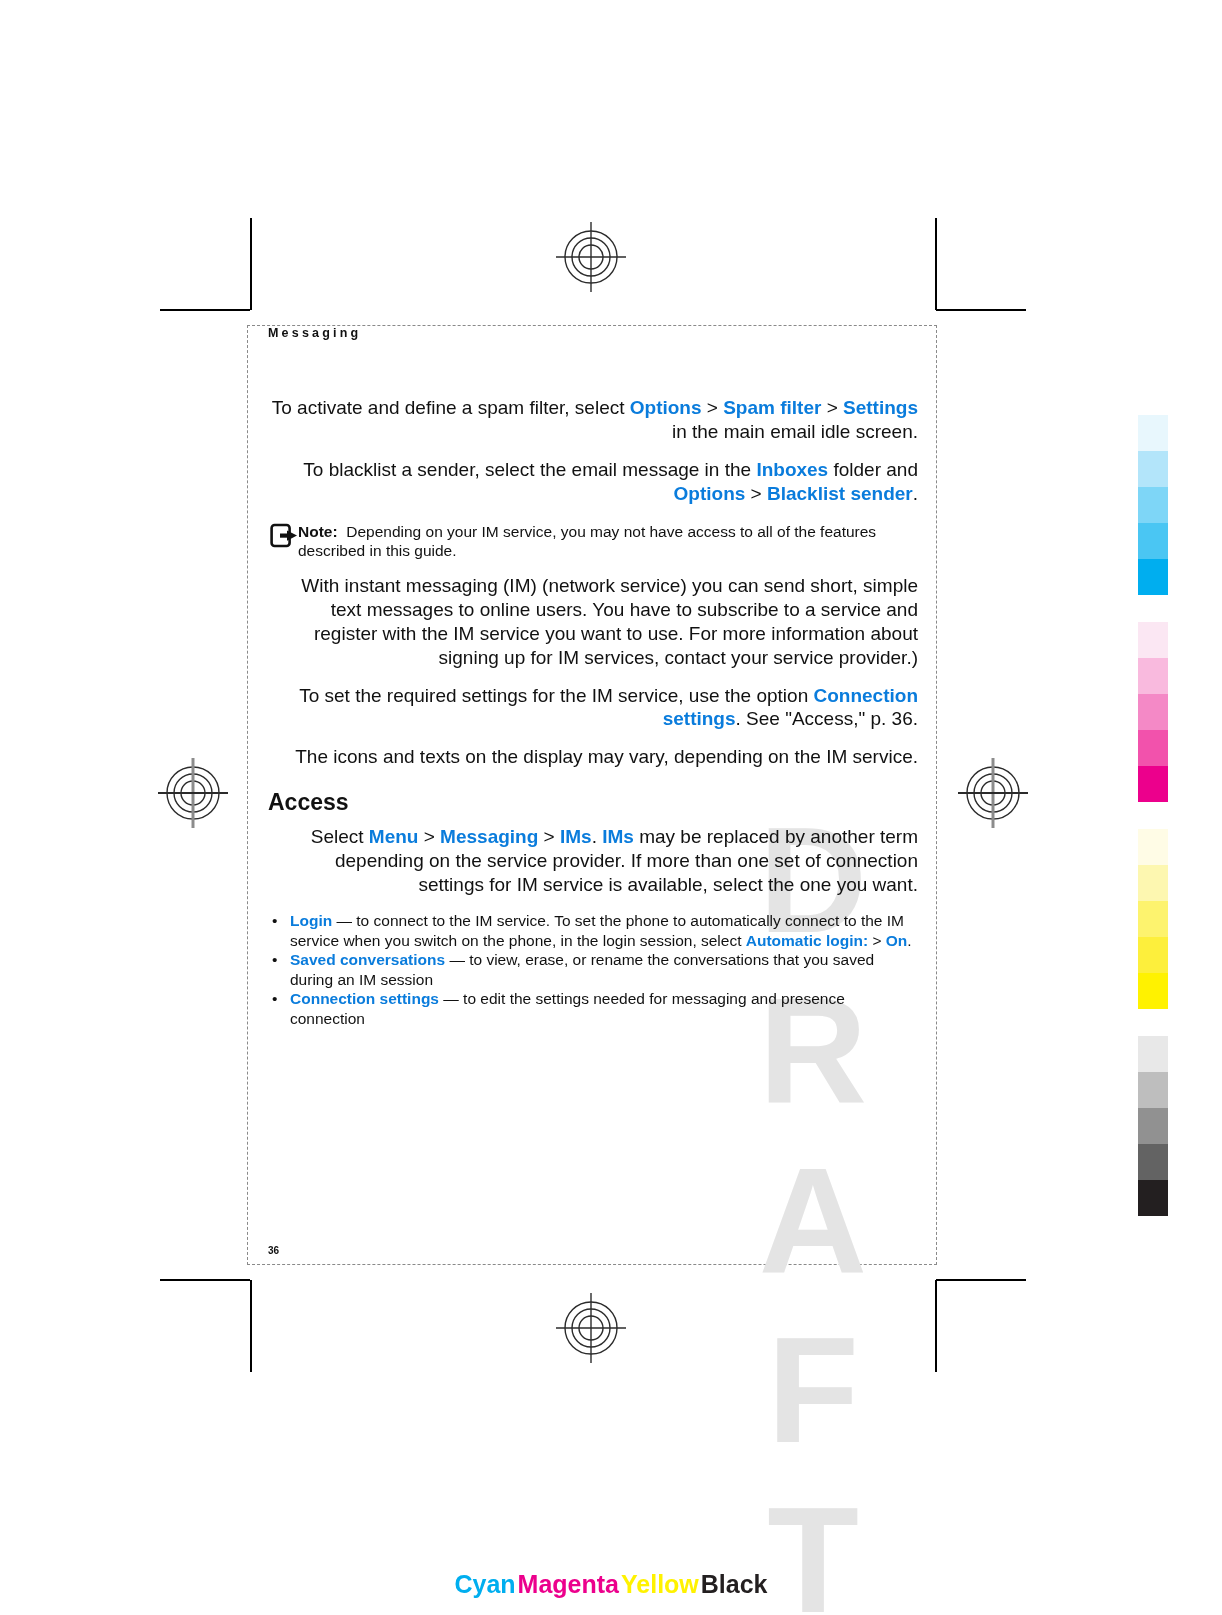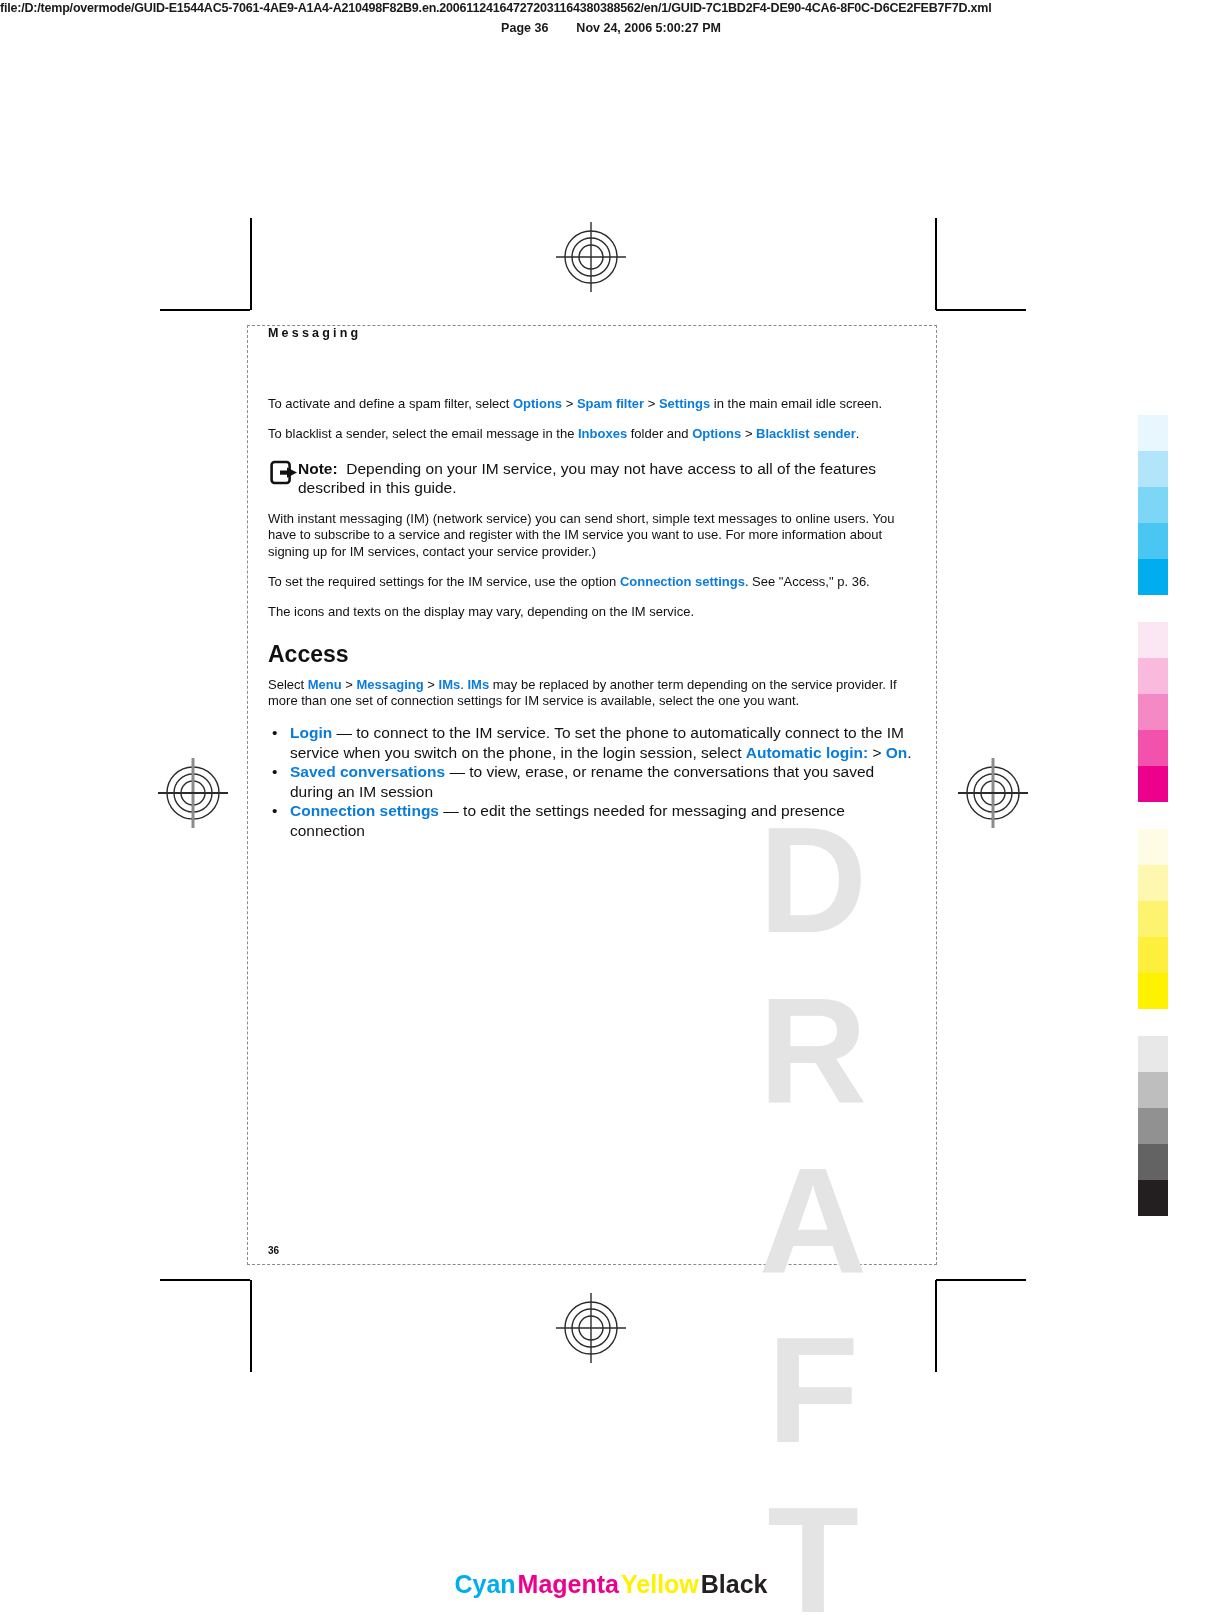--- a/index.html
+++ b/index.html
@@ -115,24 +115,25 @@
 
   #body-col {
     position: absolute;
     left: 20px;
     top: 70px;
     width: 650px;
   }
 
   p.para {
     margin: 0 0 14px 0;
-    font-size: 13px;
+    font-size: 19px;
     line-height: 1.26;
     color: #111111;
     font-family: "Liberation Sans", sans-serif;
+    text-align: right;
   }
   .kw {
     color: #0a7cdc;
     font-weight: bold;
   }
   .sep { color: #111111; }
 
   
   h2.section-head {
     margin: 18px 0 12px 0;
@@ -235,24 +236,20 @@
     font-weight: bold;
     letter-spacing: 0px;
     white-space: nowrap;
   }
   #cmyk-legend span { padding: 0 1px; }
 </style>
 </head>
 <body>
 
 <div id="viewer-header">
-  <div id="file-url">file:/D:/temp/overmode/GUID-E1544AC5-7061-4AE9-A1A4-A210498F82B9.en.200611241647272031164380388562/en/1/GUID-7C1BD2F4-DE90-4CA6-8F0C-D6CE2FEB7F7D.xml</div>
-  <div id="header-meta">
-    <span class="page-label">Page 36</span><span>Nov 24, 2006 5:00:27 PM</span>
-  </div>
 </div>
 
 <div id="sheet">
 
   <div class="trim" style="left:250px; top:218px; width:1.5px; height:92px;"></div>
   <div class="trim" style="left:935px; top:218px; width:1.5px; height:92px;"></div>
   <div class="trim" style="left:250px; top:1280px; width:1.5px; height:92px;"></div>
   <div class="trim" style="left:935px; top:1280px; width:1.5px; height:92px;"></div>
 
   <div class="trim" style="left:160px; top:309px; width:90px; height:1.5px;"></div>

